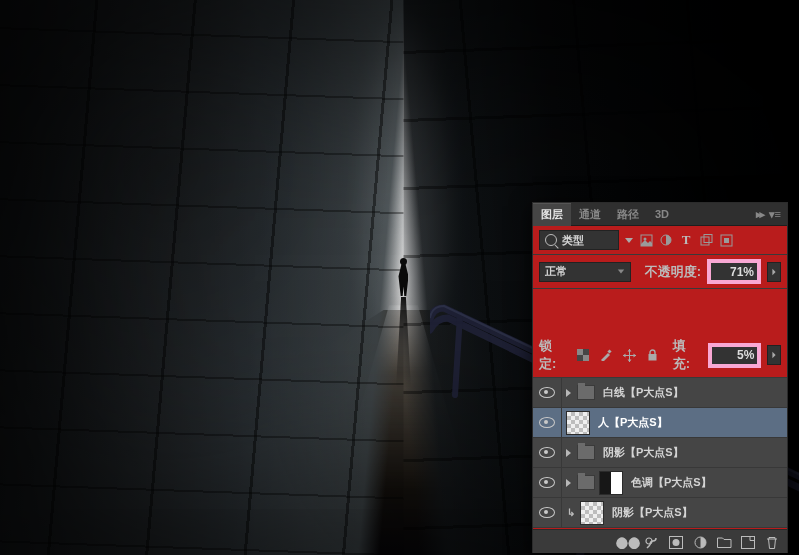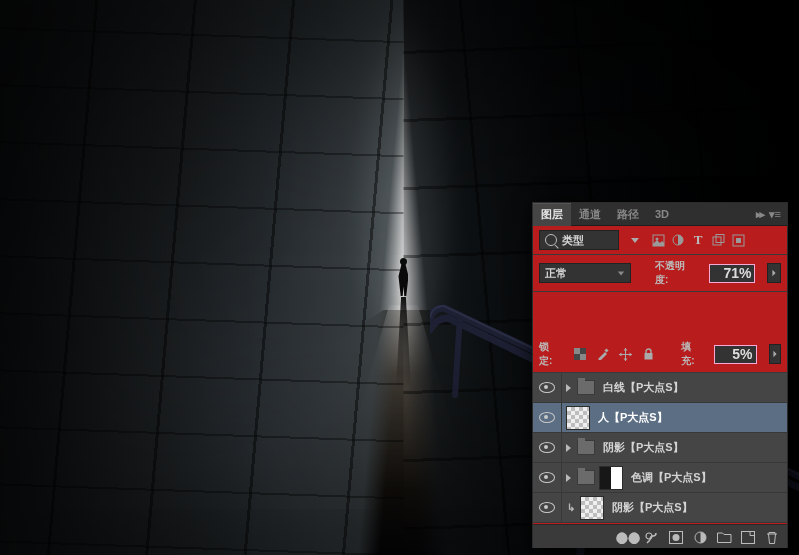--- a/index.html
+++ b/index.html
@@ -205,21 +205,21 @@
     display: flex;
     align-items: center;
     gap: 6px;
     padding-right: 6px;
     color: #888;
   }
   .row {
     display: flex;
     align-items: center;
     padding: 4px 6px;
-    gap: 12px;
+    gap: 6px;
     border-bottom: 1px solid #3a3a3a;
   }
   .filter .sel {
     flex: 0 0 68px;
     height: 18px;
     background: #333;
     border: 1px solid #222;
     display: flex;
     align-items: center;
     padding: 0 5px;
@@ -270,30 +270,30 @@
     align-items: center;
     justify-content: space-between;
     padding: 0 5px;
     cursor: pointer;
   }
   .blend .sel2 .sep {
     width: 1px; height: 100%;
     background: #555;
     margin: 0 4px;
   }
-  .small-label { color: #bbb; font-size: 10px; }
+  .small-label { color: #bbb; font-size: 13px; }
   .valbox {
     width: 40px; height: 17px;
     background: #333;
-    border: 1px solid #f9a8d4;
+    border: 4px solid #f9a8d4;
     display: flex;
     align-items: center;
     justify-content: flex-end;
     padding: 0 3px;
-    font-size: 14px;
+    font-size: 12px;
     color: #ddd;
   }
   .slider-handle {
     width: 12px; height: 18px;
     background: #333;
     border: 1px solid #222;
     display: flex;
     align-items: center;
     justify-content: center;
   }

